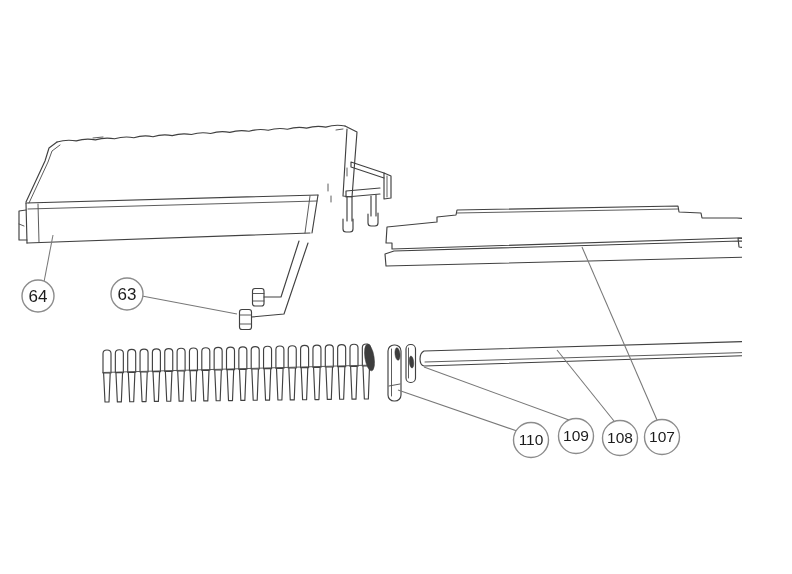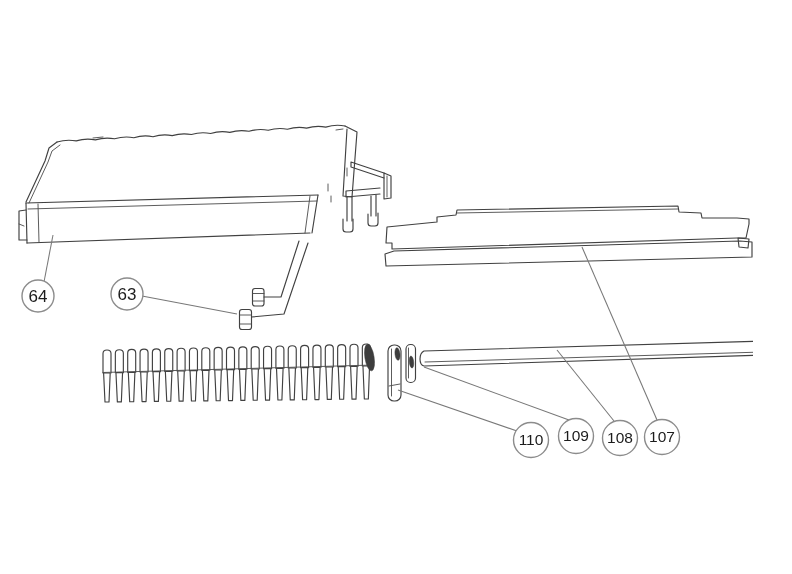--- a/index.html
+++ b/index.html
@@ -1,17 +1,17 @@
 <!DOCTYPE html>
 <html><head>
 <meta charset="utf-8">
 <style>
   html,body{margin:0;padding:0;background:#fff;}
   .stage{position:relative;width:742px;height:574px;background:#ffffff;overflow:hidden;
-         font-family:"Liberation Sans", sans-serif;padding-left:11px;}
+         font-family:"Liberation Sans", sans-serif;}
   svg{position:absolute;left:0;top:0;}
   .part{fill:none;stroke:#414141;stroke-width:1.15;stroke-linejoin:round;stroke-linecap:round;}
   .thin{fill:none;stroke:#4a4a4a;stroke-width:0.9;stroke-linejoin:round;stroke-linecap:round;}
   .darkfill{fill:#3d3d3d;stroke:#3d3d3d;stroke-width:0.5;}
   .leader{fill:none;stroke:#787878;stroke-width:1.05;}
   .balloon{fill:#ffffff;stroke:#8c8c8c;stroke-width:1.4;}
   .balloon-label{fill:#1c1c1c;text-anchor:middle;font-weight:400;}
 </style>
 </head>
 <body>

